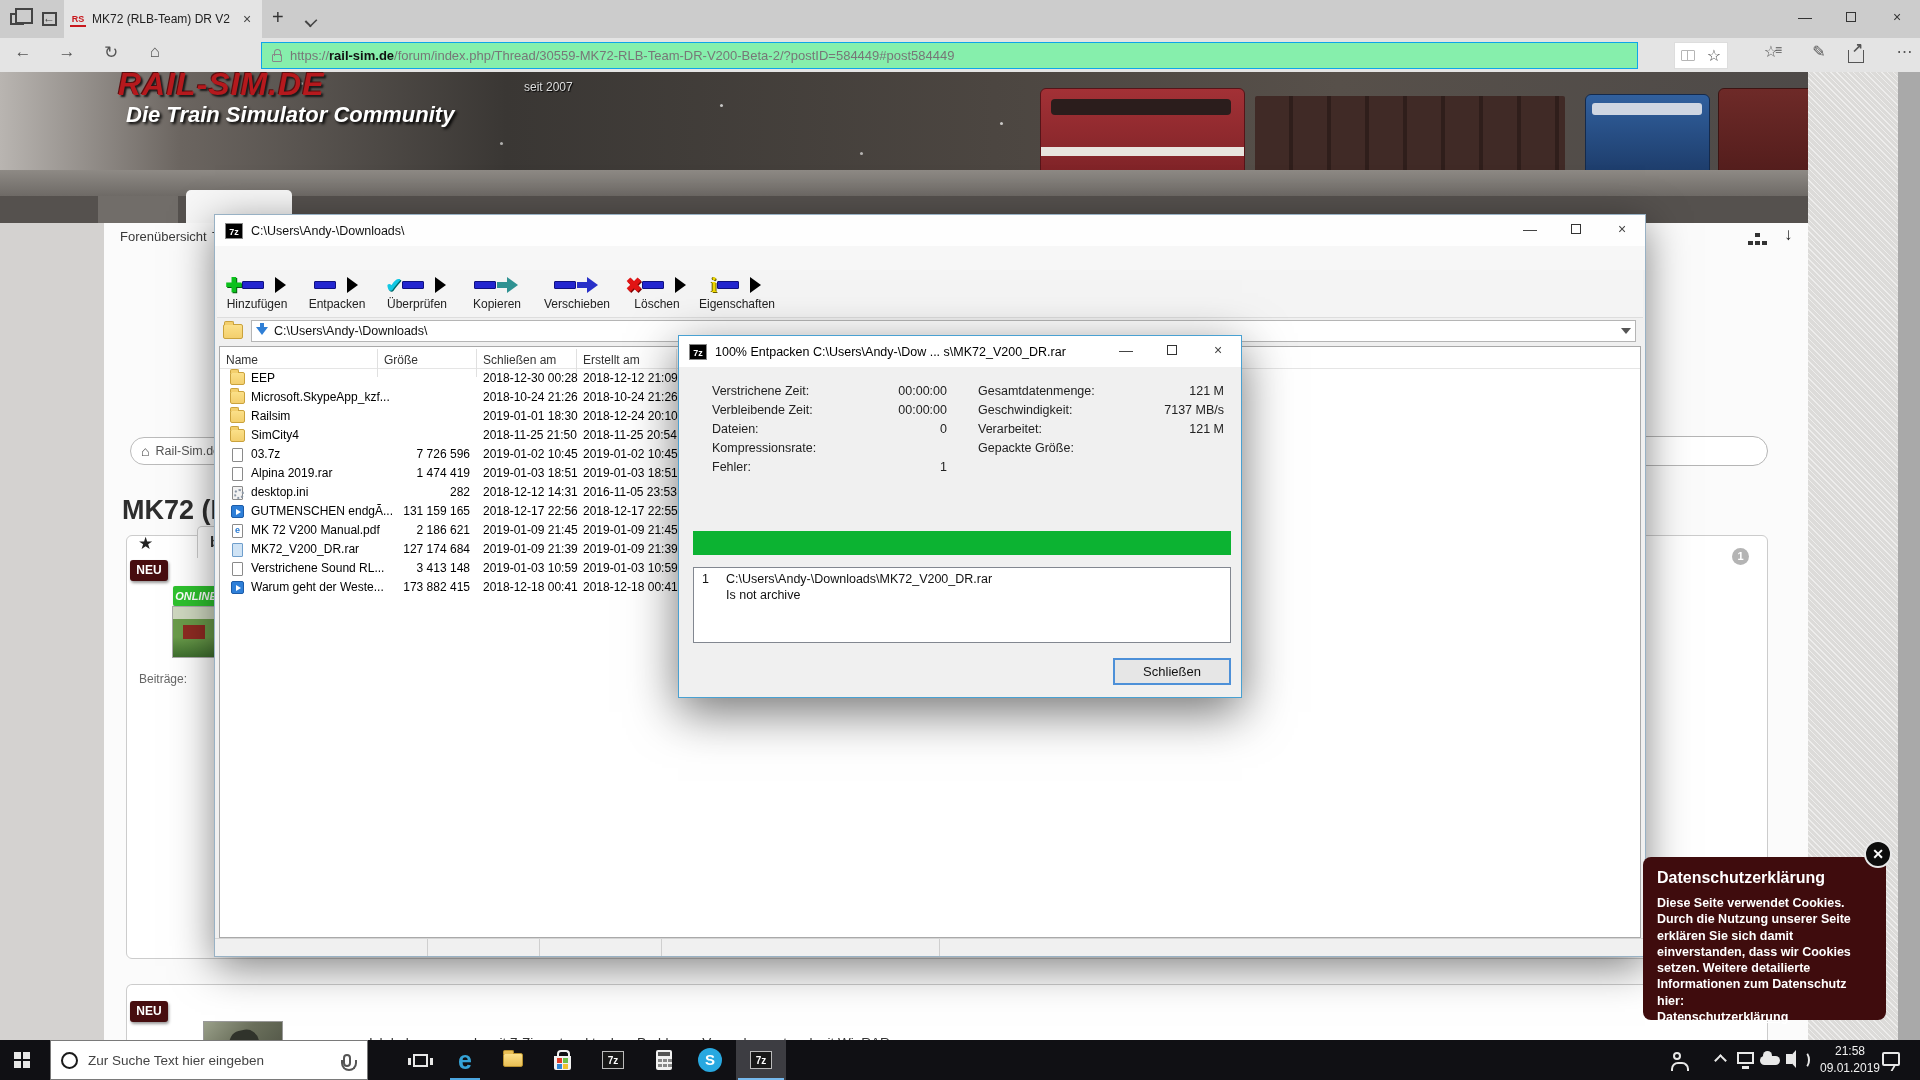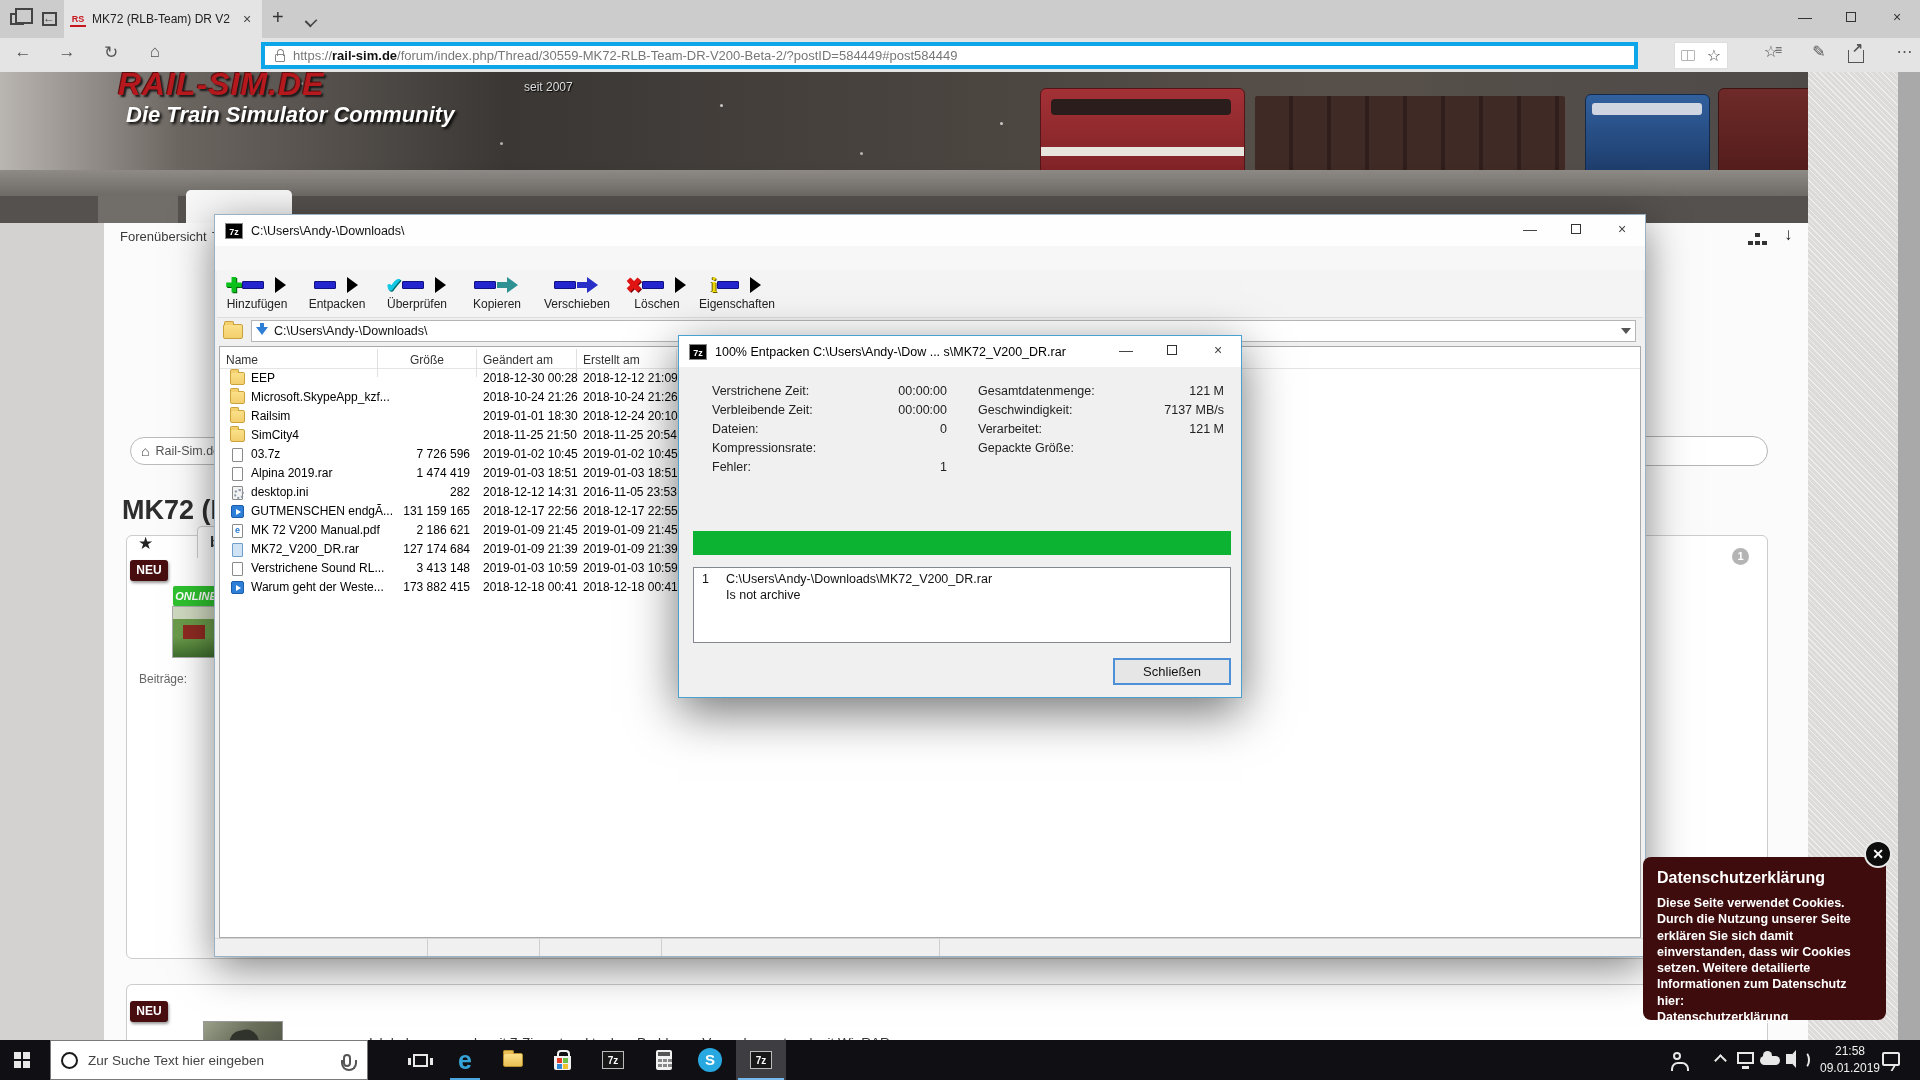--- a/index.html
+++ b/index.html
@@ -17,21 +17,21 @@
 #tab .favicon{width:16px;height:15px;font:bold 9px "Liberation Sans",sans-serif;color:#c8171c;border-bottom:2px solid #c8171c;text-align:center;line-height:14px;letter-spacing:0}
 #tab .title{font-size:12px;color:#222;white-space:nowrap;overflow:hidden;width:142px}
 #tab .close{font-size:14px;color:#444;padding:0 3px;cursor:default}
 #newtab{position:absolute;left:272px;top:6px;font-size:20px;color:#333;font-weight:normal}
 #tablist{position:absolute;left:306px;top:16px;width:10px;height:10px;border-left:2px solid #444;border-bottom:2px solid #444;transform:rotate(-45deg) scaleY(.8);transform-origin:center}
 .winctl{position:absolute;top:0;width:46px;height:34px;text-align:center;line-height:34px;color:#333;font-size:14px}
 #bmin{left:1782px}#bmax{left:1828px}#bclose{left:1874px}
 #bmax i,#zmax i,#dmax i{display:inline-block;width:10px;height:10px;border:1px solid #333}
 #urlbar{position:absolute;left:0;top:38px;width:1920px;height:34px;background:#e4e4e4}
 .navico{position:absolute;top:4px;font-size:17px;color:#555;width:26px;text-align:center}
-#urlfield{position:absolute;left:261px;top:4px;width:1377px;height:27px;background:#ffffff;border:4px solid #0ea5e9;display:flex;align-items:center;padding:0 10px;gap:8px}
+#urlfield{position:absolute;left:261px;top:4px;width:1377px;height:27px;background:#86efac;border:1px solid #0ea5e9;display:flex;align-items:center;padding:0 10px;gap:8px}
 #lock{width:10px;height:8px;border:1.5px solid #888;border-radius:1px;position:relative;margin-top:4px}
 #lock:before{content:"";position:absolute;left:1px;top:-6px;width:5px;height:6px;border:1.5px solid #888;border-bottom:none;border-radius:4px 4px 0 0}
 #urltext{font-size:13px;color:#777;white-space:nowrap;overflow:hidden}
 #urltext b{color:#111;font-weight:bold}
 #rvbox{position:absolute;left:1674px;top:4px;width:54px;height:27px;background:#fff;border:1px solid #ddd;display:flex;align-items:center;justify-content:space-around}
 #readview{width:14px;height:11px;border:1.5px solid #b5b5b5;border-radius:1px;position:relative}
 #readview:before{content:"";position:absolute;left:5px;top:-1px;width:1.5px;height:11px;background:#b5b5b5}
 #favstar{font-size:16px;color:#444;line-height:16px}
 #hub{left:1758px;font-size:16px}
 #hub:after{content:"≡";position:absolute;left:17px;top:1px;font-size:12px;color:#555}
@@ -127,21 +127,21 @@
 #folderup:before{content:"";position:absolute;left:0;top:-4px;width:8px;height:3px;background:#f3cf6d;border:1px solid #caa23c;border-bottom:none;border-radius:2px 2px 0 0}
 #combo{width:1385px;height:22px;background:#fff;border:1px solid #b5b5b5;display:flex;align-items:center;padding:0 4px;gap:6px;position:relative}
 #dlarrow{width:0;height:0;border-left:6px solid transparent;border-right:6px solid transparent;border-top:8px solid #2f7fd6;position:relative}
 #dlarrow:before{content:"";position:absolute;left:-2px;top:-12px;width:4px;height:5px;background:#2f7fd6}
 #combo .ptext{font-size:12.5px;color:#111}
 #combochev{position:absolute;right:4px;width:0;height:0;border-left:5px solid transparent;border-right:5px solid transparent;border-top:6px solid #555}
 #zlist{position:absolute;left:4px;top:131px;width:1422px;height:592px;background:#fff;border:1px solid #a9a9a9}
 #zhead{position:relative;height:22px;border-bottom:1px solid #e5e5e5;font-size:12px;color:#333}
 .hcell{position:absolute;top:2px;height:28px;line-height:22px;border-right:1px solid #e0e0e0;padding:0 6px}
 .hc0{left:0;width:158px}
-.hc1{left:158px;width:99px;text-align:center}
+.hc1{left:158px;width:99px;text-align:left}
 .hc2{left:257px;width:100px}
 .hc3{left:357px;width:100px}
 .frow{position:relative;height:19px;font-size:12px;color:#000}
 .fname{position:absolute;left:31px;top:2px;white-space:nowrap}
 .fsize{position:absolute;left:158px;top:2px;width:92px;text-align:right}
 .fmod{position:absolute;left:263px;top:2px}
 .fcre{position:absolute;left:363px;top:2px}
 .fico{position:absolute;left:10px;top:3px;width:15px;height:13px}
 .t-folder .fico{background:linear-gradient(#fbe089,#f3cf6d);border:1px solid #caa23c;border-radius:2px}
 .t-folder .fico:before{content:"";position:absolute;left:-1px;top:-4px;width:7px;height:3px;background:#f3cf6d;border:1px solid #caa23c;border-bottom:none;border-radius:2px 2px 0 0}
@@ -420,21 +420,21 @@
     <div id="combo">
       <span id="dlarrow"></span>
       <span class="ptext">C:\Users\Andy-\Downloads\</span>
       <span id="combochev"></span>
     </div>
   </div>
   <div id="zlist">
     <div id="zhead">
       <span class="hcell hc0">Name</span>
       <span class="hcell hc1">Größe</span>
-      <span class="hcell hc2">Geändert am</span>
+      <span class="hcell hc2">Schließen am</span>
       <span class="hcell hc3">Erstellt am</span>
     </div>
     <div id="zrows">
 
     <div class="frow t-folder">
         <span class="fico"></span>
         <span class="fname">EEP</span>
         <span class="fsize"></span>
         <span class="fmod">2018-12-30 00:28</span>
         <span class="fcre">2018-12-12 21:09</span>

